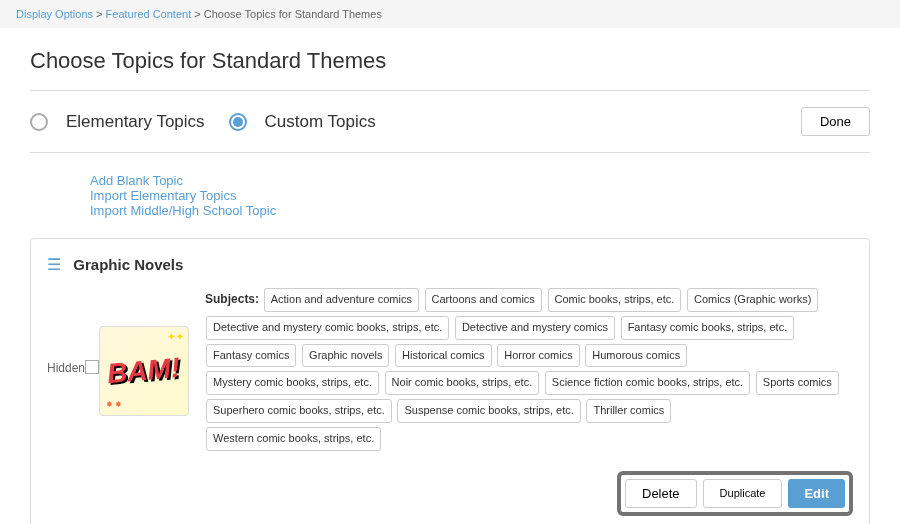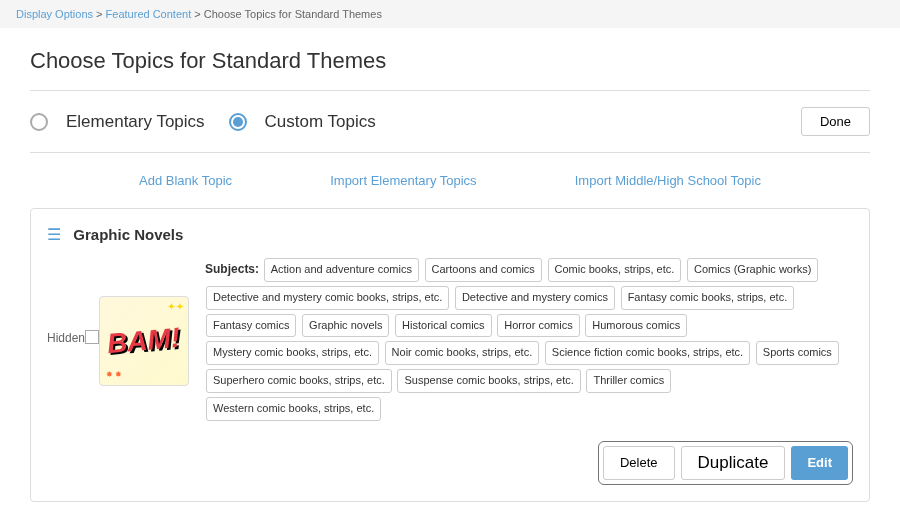--- a/index.html
+++ b/index.html
@@ -20,21 +20,21 @@
     .radio-item { display: flex; align-items: center; gap: 6px; cursor: pointer; }
     .radio-circle { width: 18px; height: 18px; border-radius: 50%; border: 2px solid #aaa; display: flex; align-items: center; justify-content: center; background: #fff; }
     .radio-circle.selected { border-color: #5a9fd4; }
     .radio-circle.selected::after { content: ''; width: 10px; height: 10px; border-radius: 50%; background: #5a9fd4; }
     .radio-label { font-size: 17px; font-weight: normal; margin-left: 12px; }
     
     .done-btn { padding: 6px 18px; border: 1px solid #ccc; background: #fff; border-radius: 3px; cursor: pointer; font-size: 13px; margin-left: 36px; }
     
     .divider2 { border: none; border-top: 1px solid #ddd; margin-bottom: 20px; }
     
-    .actions-row { display: flex; justify-content: space-around; margin-bottom: 20px; padding: 0 60px; }
+    .actions-row { display: flex; justify-content: space-around; margin-bottom: 20px; padding: 0 60px; flex-direction: column; }
     .action-link { color: #5a9fd4; text-decoration: none; font-size: 13px; cursor: pointer; }
     
     .card { border: 1px solid #ddd; border-radius: 4px; padding: 16px; background: #fff; }
     .card-header { display: flex; align-items: center; gap: 12px; margin-bottom: 12px; }
     .hamburger-icon { color: #5a9fd4; font-size: 16px; }
     .card-title { font-size: 15px; font-weight: bold; }
     
     .card-body { display: flex; gap: 16px; }
     
     .left-panel { display: flex; flex-direction: row; align-items: center; min-width: 120px; }
@@ -46,24 +46,24 @@
     .star-deco { position: absolute; top: 4px; right: 4px; color: #ffd700; font-size: 10px; }
     .spark-deco { position: absolute; bottom: 6px; left: 6px; color: #ff6b35; font-size: 8px; }
     
     .right-panel { flex: 1; }
     .subjects-row { margin-bottom: 4px; line-height: 1.8; }
     .subjects-label { font-weight: bold; font-size: 12px; }
     
     .tag { display: inline-block; border: 1px solid #ccc; border-radius: 3px; padding: 1px 6px; font-size: 11px; margin: 2px 1px; color: #333; background: #fff; }
     
     .card-footer { display: flex; justify-content: flex-end; margin-top: 14px; gap: 8px; align-items: center; }
-    .red-outline { border: 1px solid #737373; border-radius: 6px; padding: 4px; display: flex; gap: 6px; }
+    .red-outline { border: 4px solid #737373; border-radius: 6px; padding: 4px; display: flex; gap: 6px; }
     
     .btn-delete { padding: 6px 16px; border: 1px solid #ccc; background: #fff; border-radius: 3px; cursor: pointer; font-size: 13px; }
-    .btn-duplicate { padding: 6px 16px; border: 1px solid #ccc; background: #fff; border-radius: 3px; cursor: pointer; font-size: 17px; }
+    .btn-duplicate { padding: 6px 16px; border: 1px solid #ccc; background: #fff; border-radius: 3px; cursor: pointer; font-size: 11px; }
     .btn-edit { padding: 6px 16px; border: none; background: #5a9fd4; color: #fff; border-radius: 3px; cursor: pointer; font-size: 13px; font-weight: bold; }
   </style>
 </head>
 <body>
 
 <div class="breadcrumb">
   <a>Display Options</a>
   <span> &gt; </span>
   <a>Featured Content</a>
   <span> &gt; </span>

